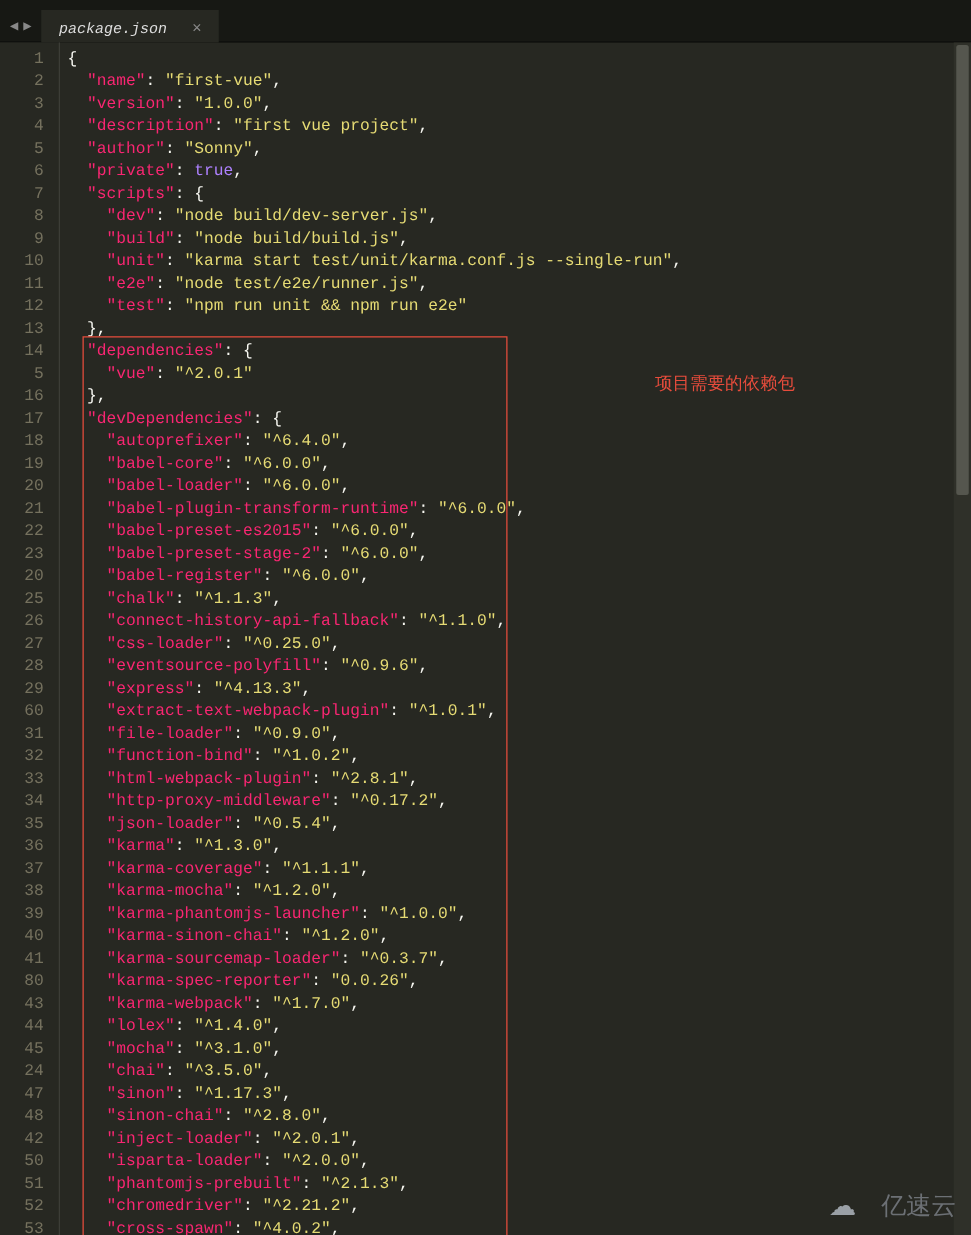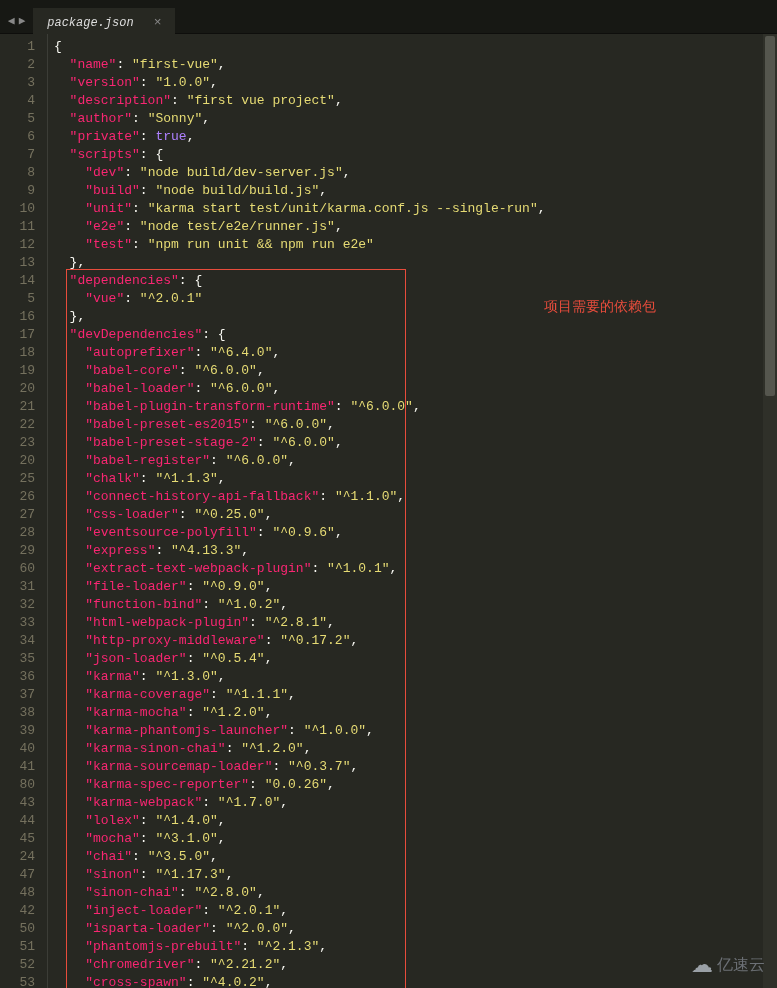--- a/index.html
+++ b/index.html
@@ -79,38 +79,38 @@
   position: absolute;
   border: 1px solid #e74c3c;
   pointer-events: none;
 }
 .annotation {
   position: absolute;
   color: #e74c3c;
   font-family: 'Microsoft YaHei', sans-serif;
   font-size: 14px;
   white-space: nowrap;
-  margin-left: 20px;
 }
 .watermark {
   position: absolute;
   bottom: 10px;
   right: 12px;
   display: flex;
   align-items: center;
   gap: 4px;
   font-family: 'Microsoft YaHei', sans-serif;
 }
 .watermark .logo {
   font-size: 22px;
   color: #9aa0a6;
 }
 .watermark .txt {
-  font-size: 16px;
+  font-size: 20px;
   color: #6c7075;
+  margin-left: 16px;
 }
 .scrollbar {
   position: absolute;
   right: 0;
   top: 34px;
   bottom: 0;
   width: 14px;
   background: #2f3029;
 }
 .scrollthumb {

